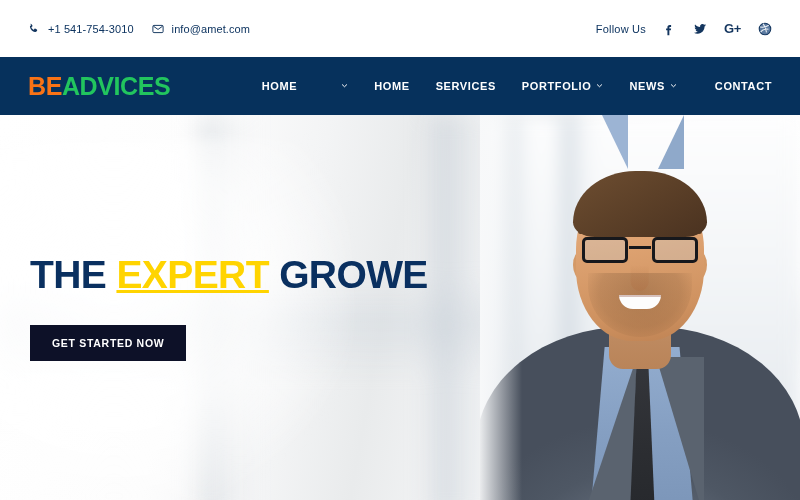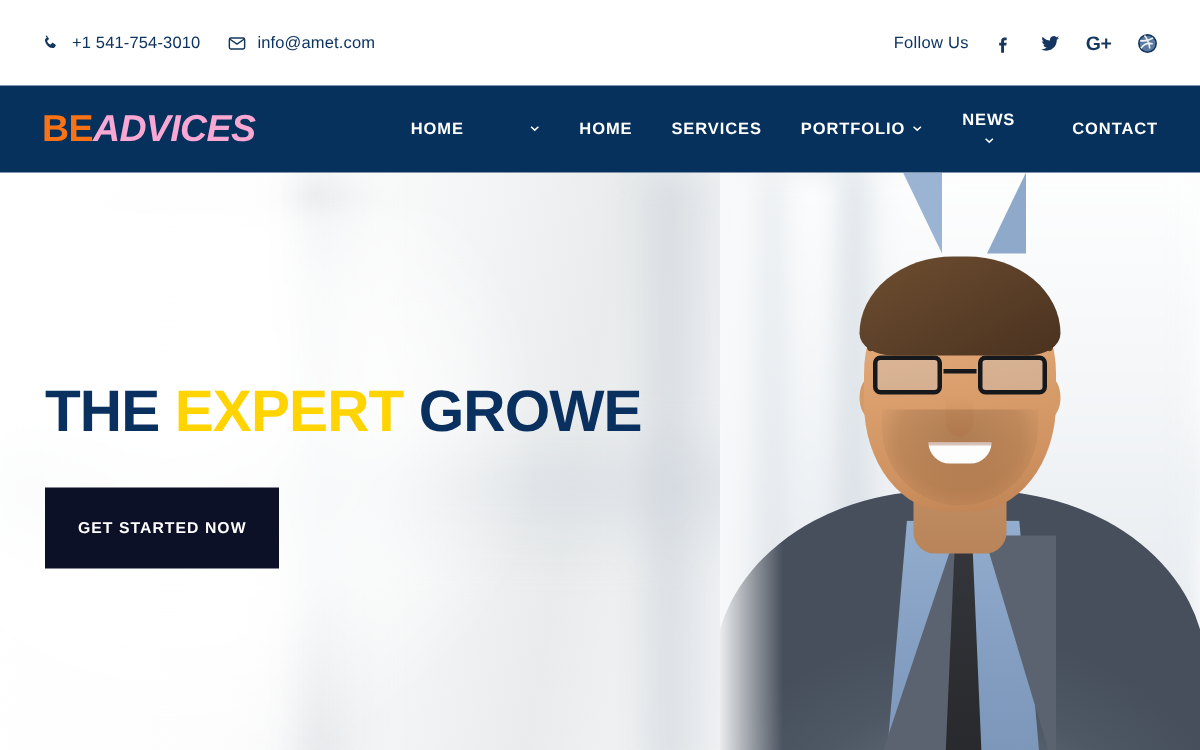--- a/index.html
+++ b/index.html
@@ -50,21 +50,21 @@
     padding: 0 28px;
     position: relative;
     z-index: 5;
   }
   .logo {
     font-size: 25px; font-weight: bold;
     letter-spacing: -.4px; line-height: 1;
     white-space: nowrap;
   }
   .logo .be { color: #f97316; }
-  .logo .advices { color: #f9a8d4; font-style: italic; }
+  .logo .advices { color: #22c55e; }
 
   .nav { display: flex; align-items: center; gap: 26px; }
   .nav-item {
     display: flex; align-items: center; gap: 5px;
     font-size: 11px; font-weight: bold; color: #ffffff;
     letter-spacing: .6px; white-space: nowrap; cursor: pointer;
   }
   .chev {
     width: 7px; height: 7px; display: block;
     position: relative; top: -1px;
@@ -273,33 +273,33 @@
   .hero-content {
     position: absolute;
     left: 30px; top: 138px;
     width: 470px;
   }
   .headline {
     font-size: 39px; font-weight: bold;
     line-height: 44px; letter-spacing: -.6px;
     color: #0a3060; white-space: nowrap;
   }
-  .headline .hl-yellow { color: #ffd400; }
+  .headline .hl-yellow { color: #ffd400; text-decoration: underline; }
   .hero-sub {
     margin-top: 18px;
     font-size: 12.5px; line-height: 22px;
     color: #5d6e90; max-width: 420px;
   }
   .hero-buttons { margin-top: 28px; display: flex; gap: 22px; }
   .btn {
     border: none; cursor: pointer;
     color: #ffffff; font-weight: bold;
     font-size: 10.5px; letter-spacing: .7px;
     font-family: "Liberation Sans", sans-serif;
-    padding: 0 22px; height: 54px;
+    padding: 0 22px; height: 36px;
     display: inline-flex; align-items: center; justify-content: center;
     white-space: nowrap;
     text-align: center;
   }
   .btn-primary { background: #0d1128; min-width: 138px; }
   .btn-secondary { background: #0c3a66; min-width: 105px; }
 </style>
 </head>
 <body>
 
@@ -385,21 +385,21 @@
 
     <a class="nav-item" href="#" style="text-decoration:none;">
       <span>PORTFOLIO</span>
       <span class="chev">
         <svg viewBox="0 0 10 10" width="7" height="7" fill="none" stroke="#ffffff" stroke-width="1.4">
           <path d="M1.5 3.5 5 6.8 8.5 3.5"></path>
         </svg>
       </span>
     </a>
 
-    <a class="nav-item" href="#" style="text-decoration:none;flex-direction:column;">
+    <a class="nav-item" href="#" style="text-decoration:none;">
       <span>NEWS</span>
       <span class="chev">
         <svg viewBox="0 0 10 10" width="7" height="7" fill="none" stroke="#ffffff" stroke-width="1.4">
           <path d="M1.5 3.5 5 6.8 8.5 3.5"></path>
         </svg>
       </span>
     </a>
 
     <a class="nav-item" href="#" style="text-decoration:none;margin-left:12px;">
       <span>CONTACT</span>

